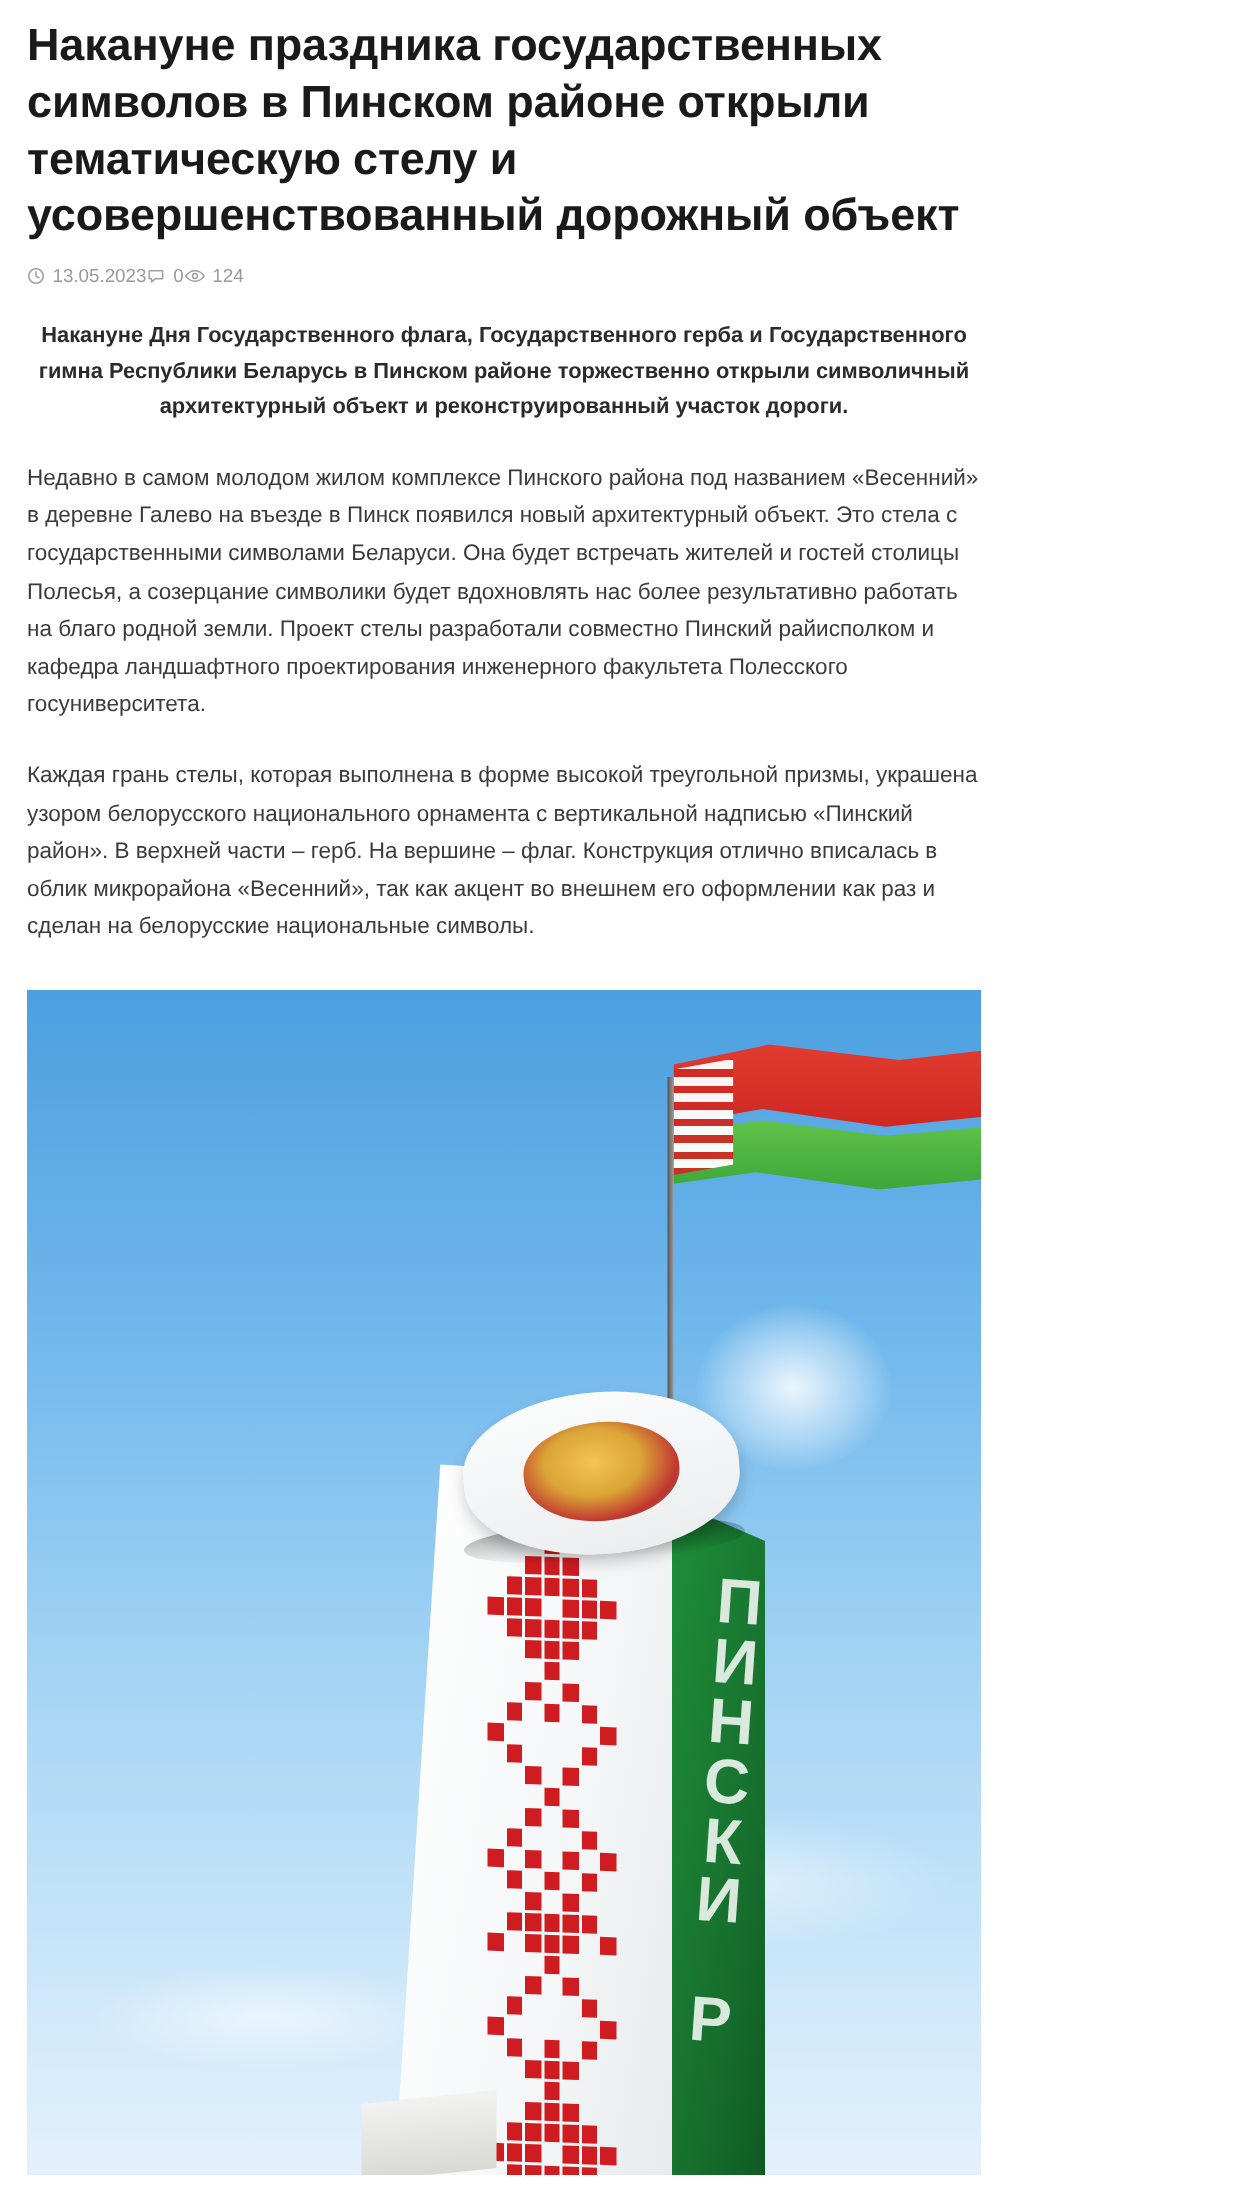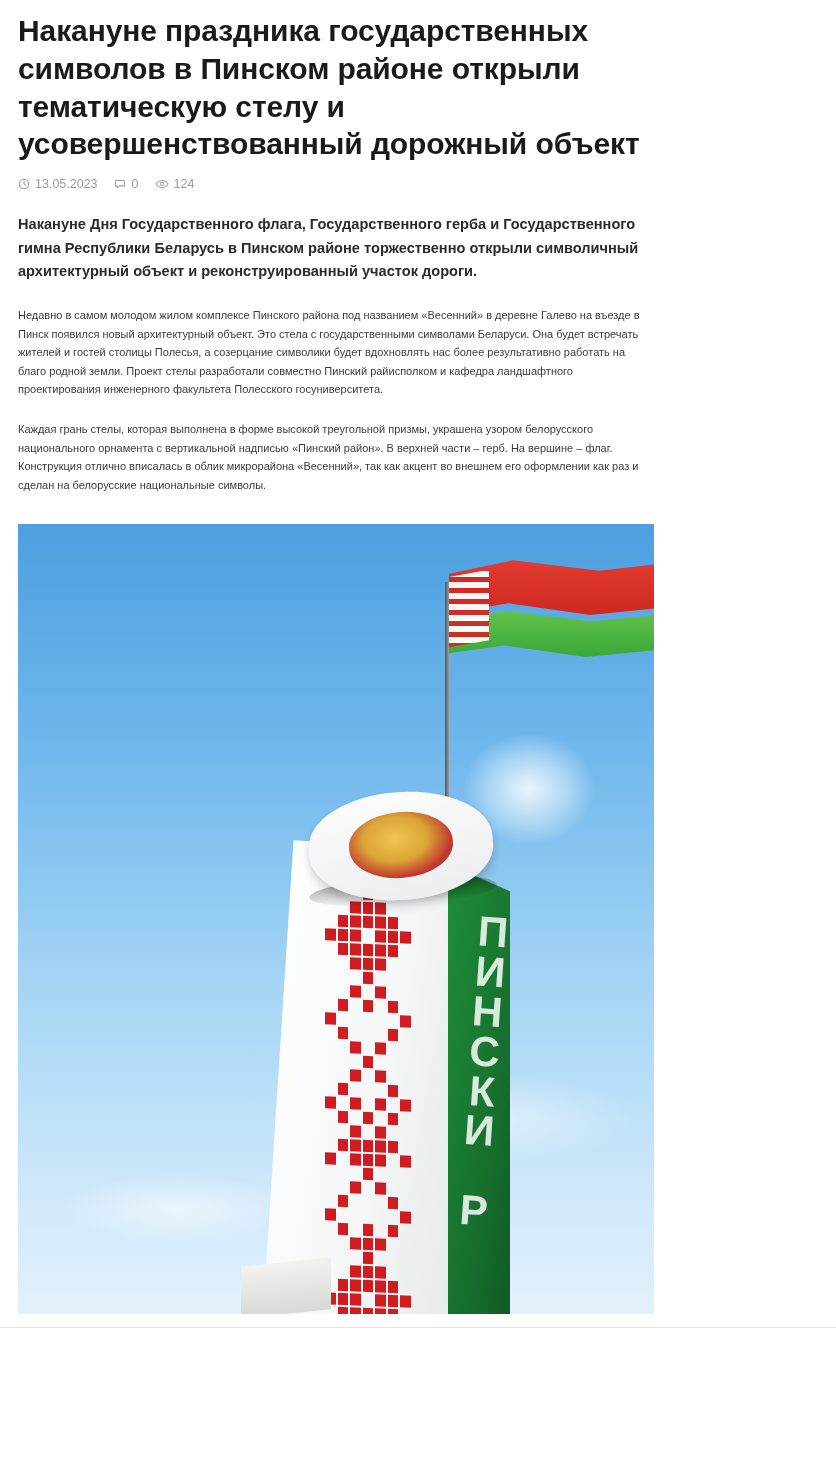--- a/index.html
+++ b/index.html
@@ -25,42 +25,42 @@
     font-size: 30px;
     line-height: 1.26;
     font-weight: bold;
     color: #1a1a1a;
     margin: 12px 0 0 0;
     letter-spacing: -0.1px;
   }
   .meta-row {
     display: flex;
     align-items: flex-end;
-    gap: 16px;
     margin-top: 14px;
     margin-bottom: 2px;
     color: #9a9a9a;
     font-size: 12.5px;
   }
   .meta-item {
     display: flex;
     align-items: center;
     gap: 5px;
     white-space: nowrap;
   }
   .meta-item svg { display: block; }
   .lead {
     font-size: 14.6px;
     line-height: 1.62;
     font-weight: bold;
     color: #2b2b2b;
     margin: 22px 0 0 0;
+    text-align: center;
   }
   p.body-text {
-    font-size: 11px;
+    font-size: 15px;
     line-height: 1.68;
     color: #3b3b3b;
     margin: 22px 0 0 0;
   }
   .figure {
     margin: 30px 0 0 0;
     display: flex;
     justify-content: center;
   }
   .photo {

